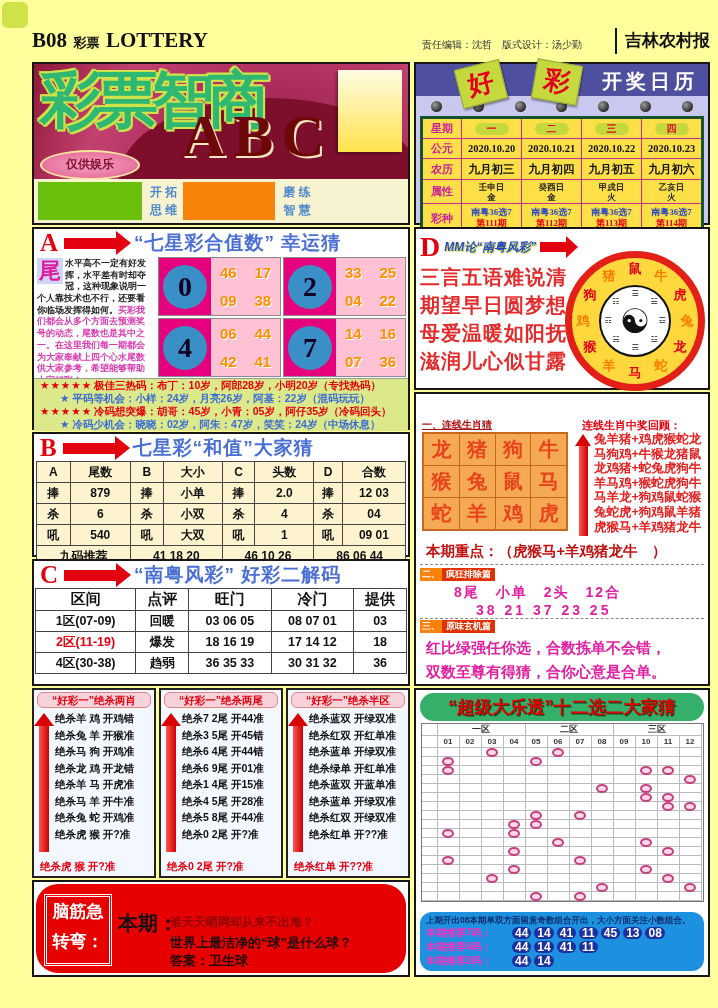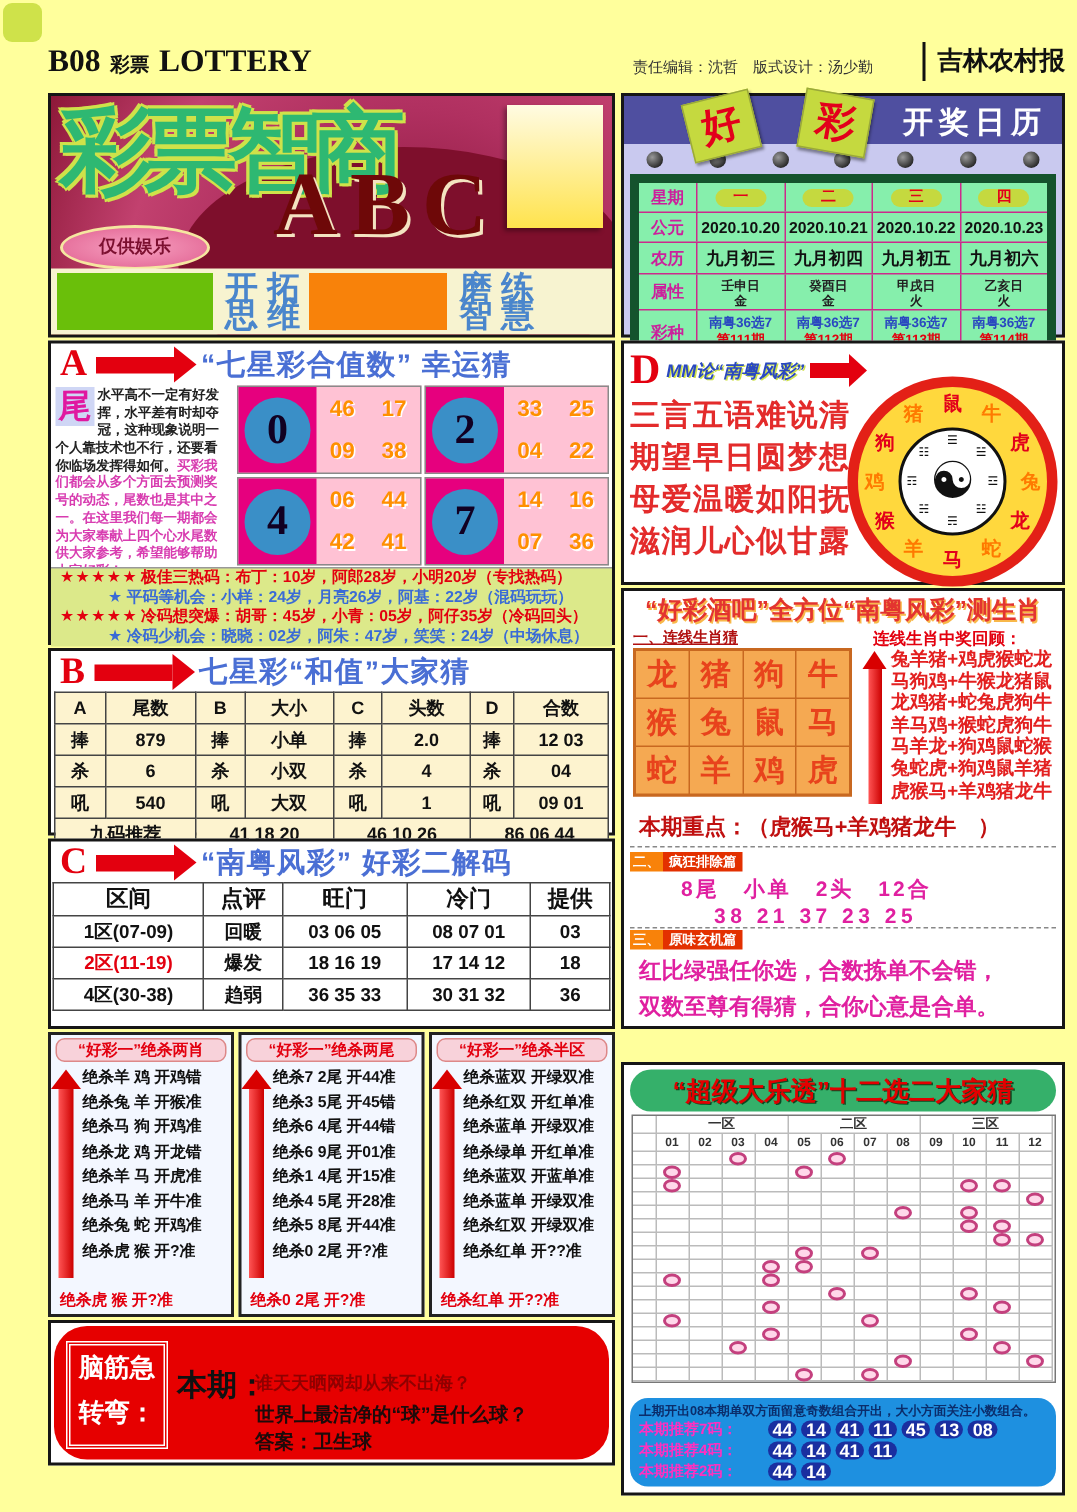--- a/index.html
+++ b/index.html
@@ -21,21 +21,21 @@
   .banner{left:32px;top:62px;width:378px;height:163px;background:radial-gradient(circle at 65% 85%,#7c1030 0%,#b03060 45%,#c2416f 70%,#8d1838 100%);overflow:hidden;}
   .banner-oval{position:absolute;left:85px;top:34px;width:300px;height:160px;border-radius:50%;background:#7e0f2c;}
   .banner-sq{position:absolute;right:6px;top:6px;width:64px;height:82px;background:linear-gradient(180deg,#fffbe2,#ffe34d);box-shadow:-2px 2px 3px rgba(0,0,0,.35);}
   .banner-title{position:absolute;left:6px;top:-6px;font-size:62px;font-weight:bold;letter-spacing:-6px;color:#2eb872;
     text-shadow:2px 0 #cfe24a,-2px 0 #cfe24a,0 2px #cfe24a,0 -2px #cfe24a,2px 2px #cfe24a,-2px -2px #cfe24a;}
   .banner-abc{position:absolute;left:148px;top:38px;font-family:"Liberation Serif",serif;font-weight:bold;font-size:60px;color:#6e0808;text-shadow:2px 2px 0 #f3e3c0;letter-spacing:8px;}
   .banner-tag{position:absolute;left:6px;top:86px;width:96px;height:26px;border-radius:50%;background:radial-gradient(#f7a0c0,#e06090);border:2px solid #f5e6a0;color:#7c1030;font-size:12px;font-weight:bold;text-align:center;line-height:24px;}
   .banner-strip{position:absolute;left:0;bottom:0;width:100%;height:44px;background:#f7f3d0;display:flex;align-items:center;}
   .strip-green{width:104px;height:38px;background:#6abf0a;margin-left:4px;}
   .strip-orange{width:92px;height:38px;background:#f8820a;margin-left:6px;}
-  .strip-txt{color:#4a86cc;font-weight:bold;font-size:22px;line-height:18px;margin-left:8px;white-space:pre;text-align:center;}
+  .strip-txt{color:#4a86cc;font-weight:bold;font-size:12px;line-height:18px;margin-left:8px;white-space:pre;text-align:center;}
 
   
   .sec-head{display:flex;align-items:center;height:26px;padding:1px 4px 0 6px;}
   .sec-letter{color:#e3000f;font-weight:bold;font-size:25px;font-family:"Liberation Serif",serif;line-height:24px;}
   .arrow-r{position:relative;width:52px;height:11px;background:#e3000f;margin:0 18px 0 6px;}
   .arrow-r:after{content:"";position:absolute;right:-15px;top:-7px;border-left:15px solid #e3000f;border-top:12px solid transparent;border-bottom:12px solid transparent;}
   .sec-title{color:#4a6fd4;font-size:19px;font-weight:bold;letter-spacing:1px;white-space:nowrap;}
 
   
   .secA{left:32px;top:227px;width:378px;height:203px;}
@@ -45,21 +45,21 @@
   .a-side p{margin:0;font-size:9px;line-height:1.3;font-weight:bold;color:#222;}
   .a-side .mg{color:#d83cb0;}
   .a-boxes{flex:1;display:grid;grid-template-columns:1fr 1fr;grid-auto-rows:59px;gap:2px;padding:1px 2px;}
   .numbox{display:flex;border:1px solid #8a8a8a;background:#ffc2d4;}
   .numbox .sq{width:52px;background:#e6007e;display:flex;align-items:center;justify-content:center;}
   .numbox .circ{width:44px;height:44px;border-radius:50%;background:#3a8fc7;color:#102;font-size:28px;font-weight:bold;font-family:"Liberation Serif",serif;text-align:center;line-height:44px;}
   .numbox .nums{flex:1;display:grid;grid-template-columns:1fr 1fr;align-items:center;justify-items:center;color:#ff9000;font-size:15px;font-weight:bold;text-shadow:1px 1px 0 #fff;}
   .a-stars{height:52px;background:#dce98a;border-top:1px solid #999;}
   .starline{font-size:10.5px;font-weight:bold;height:13px;line-height:13px;white-space:nowrap;padding-left:6px;}
   .starline.red{color:#e3000f;}
-  .starline.blue{color:#3a6bd6;padding-left:38px;}
+  .starline.blue{color:#3a6bd6;padding-left:26px;}
   .starline .stars{letter-spacing:1px;margin-right:2px;}
 
   
   .secB{left:32px;top:432px;width:378px;height:125px;}
   .secC{left:32px;top:559px;width:378px;height:127px;}
   table.btab{border-collapse:collapse;margin:0 auto;width:370px;}
   table.btab td{border:1px solid #444;background:#fdf3cf;font-size:12px;font-weight:bold;text-align:center;height:18px;color:#111;}
   table.ctab{border-collapse:collapse;margin:0 auto;width:372px;}
   table.ctab td{border:1px solid #444;background:#fff;font-size:12.5px;font-weight:bold;text-align:center;height:18px;color:#111;}
   table.ctab tr.hd td{font-size:15px;}
@@ -88,21 +88,21 @@
 
   
   .cal{left:414px;top:62px;width:296px;height:163px;background:#c9c9ef;}
   .cal-hd{position:relative;height:32px;background:#4f4fa0;}
   .cal-title{position:absolute;right:10px;top:4px;color:#fff;font-size:20px;font-weight:bold;letter-spacing:4px;}
   .tile{position:absolute;width:44px;height:38px;background:#c5d93f;border:1px solid #9aa83a;box-shadow:1px 2px 2px rgba(0,0,0,.4);color:#e3001b;font-size:26px;font-weight:bold;text-align:center;line-height:38px;font-family:"Liberation Serif",serif;}
   .tile.t0{left:42px;top:0px;transform:rotate(-14deg);}
   .tile.t1{left:118px;top:-2px;transform:rotate(10deg);}
   .cal-rings{display:flex;justify-content:space-around;align-items:center;height:16px;margin-top:2px;}
   .ring{width:11px;height:11px;border-radius:50%;background:radial-gradient(circle at 35% 35%,#999,#000);}
-  .cal-grid{margin:2px 4px;background:#86efac;border:6px solid #14532d;}
+  .cal-grid{margin:2px 4px;background:#fde047;border:3px solid #14532d;font-family:Liberation Serif, serif;}
   .crow{display:flex;border-bottom:1px solid #cc2a8c;align-items:stretch;}
   .crow:last-child{border-bottom:none;}
   .clabel{width:38px;color:#cc1f9c;font-size:11px;font-weight:bold;display:flex;align-items:center;justify-content:center;}
   .ccell{flex:1;border-left:1px solid #cc2a8c;text-align:center;display:flex;flex-direction:column;align-items:center;justify-content:center;}
   .r-week{height:19px;} .r-date{height:19px;} .r-lunar{height:20px;} .r-attr{height:23px;} .r-game{height:28px;}
   .pill{display:inline-block;width:34px;height:12px;background:#c5d93f;border-radius:6px;color:#e3001b;font-size:10px;font-weight:bold;line-height:12px;font-style:normal;}
   .ccell.date{font-size:10.5px;font-weight:bold;color:#111;}
   .ccell.lunar{font-size:11.5px;font-weight:bold;color:#111;}
   .ccell.attr b{font-size:8.5px;line-height:10px;color:#222;}
   .ccell.game b.g{font-size:9px;line-height:11px;color:#2a48c0;}
@@ -139,21 +139,21 @@
   .badge .pre{background:#f8820a;padding:0 2px;}
   .badge .lab{background:#e33000;padding:0 4px;}
   .b2{top:174px;} .b3{top:226px;}
   .z-crazy1{position:absolute;left:38px;top:190px;color:#e020a0;font-size:14px;font-weight:bold;letter-spacing:2px;}
   .z-crazy2{position:absolute;left:60px;top:208px;color:#e020a0;font-size:14px;font-weight:bold;letter-spacing:3px;}
   .z-dash2{position:absolute;left:4px;right:4px;top:224px;border-top:1px dashed #888;}
   .z-myst{position:absolute;left:10px;top:242px;}
   .z-mline{color:#e020a0;font-size:15px;font-weight:bold;height:24px;line-height:24px;white-space:nowrap;}
 
   
-  .lotto{left:414px;top:708px;width:296px;height:289px;}
+  .lotto{left:414px;top:688px;width:296px;height:289px;}
   .l-title{margin:3px 4px 2px;height:28px;background:#35b06a;border-radius:14px;color:#e30000;font-size:17.5px;font-weight:bold;text-align:center;line-height:28px;text-shadow:1px 1px 0 #0a4a22;white-space:nowrap;}
   .l-grid{margin:2px auto 0;width:281px;border:1px solid #777;}
   .lrow{display:flex;height:9px;}
   .lrow.hd{height:12px;}
   .lcell{box-sizing:border-box;width:22px;border-right:1px solid #bbb;border-bottom:1px solid #bbb;display:flex;align-items:center;justify-content:center;}
   .lcell.g{width:16px;}
   .lcell.zone{width:88px;font-size:9px;font-weight:bold;color:#333;}
   .lcell.n{font-size:8px;font-weight:bold;color:#333;}
   .dot{width:8px;height:5px;border:2px solid #c4407e;border-radius:50%;background:#ffd8ea;}
   .l-blue{position:absolute;left:4px;right:4px;bottom:4px;top:222px;background:#1e90e0;border-radius:12px;padding:4px 6px;box-sizing:border-box;}
@@ -534,21 +534,20 @@
         <span class="zchar" style="left: 55px; top: 107px; color: rgb(227, 0, 27);">马</span>
         <span class="zchar" style="left: 29px; top: 100.033px; color: rgb(255, 122, 0);">羊</span>
         <span class="zchar" style="left: 9.96668px; top: 81px; color: rgb(227, 0, 27);">猴</span>
         <span class="zchar" style="left: 3px; top: 55px; color: rgb(255, 122, 0);">鸡</span>
         <span class="zchar" style="left: 9.96668px; top: 29px; color: rgb(227, 0, 27);">狗</span>
         <span class="zchar" style="left: 29px; top: 9.96668px; color: rgb(255, 122, 0);">猪</span>
       </div>
   </div>
 
   <div class="box zsec">
-    <div class="z-title">“好彩酒吧”全方位“南粤风彩”测生肖</div>
     <div class="z-sub1">一、连线生肖猜</div>
     <div class="z-grid" id="z-grid">
         <div class="z-cell">龙</div>
         <div class="z-cell">猪</div>
         <div class="z-cell">狗</div>
         <div class="z-cell">牛</div>
         <div class="z-cell">猴</div>
         <div class="z-cell">兔</div>
         <div class="z-cell">鼠</div>
         <div class="z-cell">马</div>

